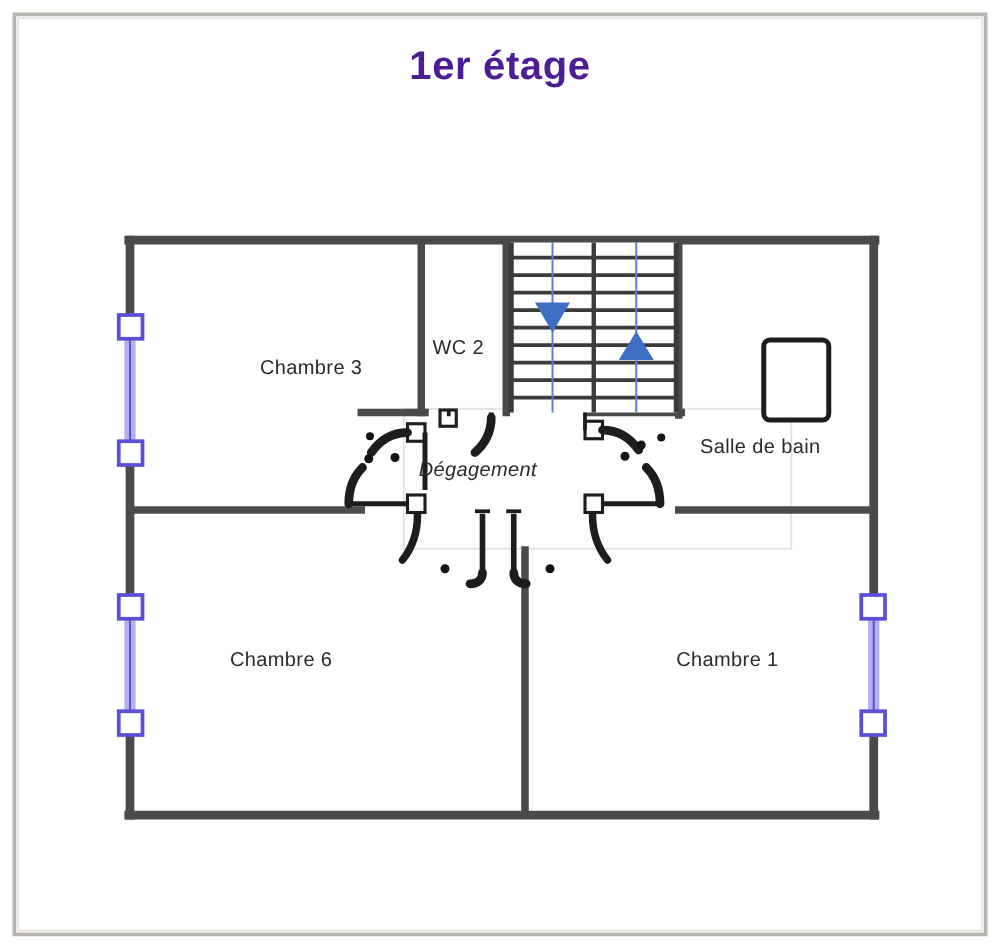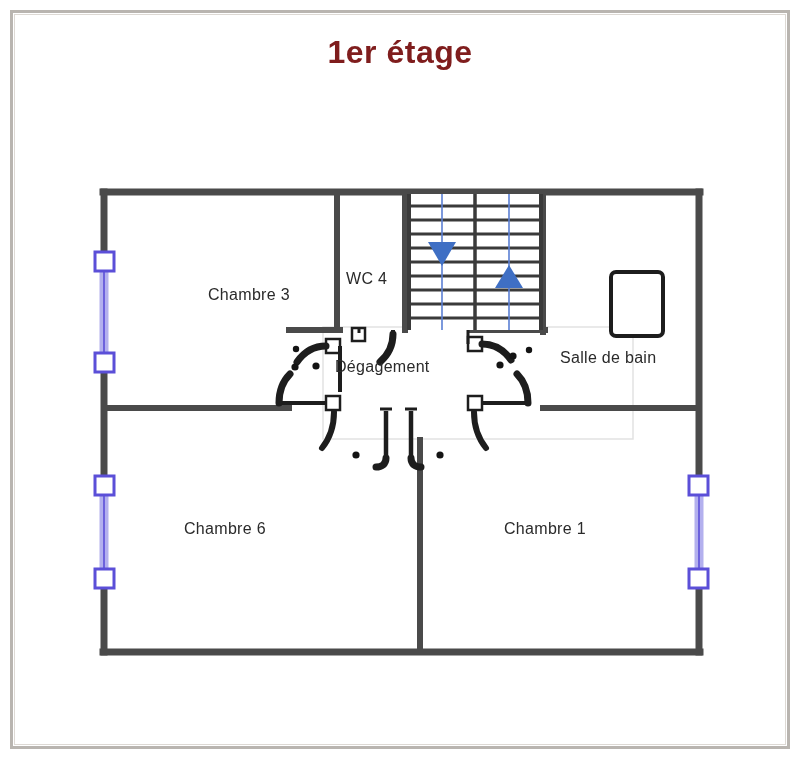--- a/index.html
+++ b/index.html
@@ -43,21 +43,21 @@
   }
 
   #title {
     position: absolute;
     left: 0;
     top: 34px;
     width: 800px;
     text-align: center;
     font-size: 32px;
     font-weight: bold;
-    color: #7f1d1d;
+    color: #4c1d95;
     letter-spacing: 0.5px;
   }
 
   #plan {
     position: absolute;
     left: 0;
     top: 0;
     width: 800px;
     height: 759px;
   }
@@ -234,23 +234,23 @@
       <circle cx="500" cy="365" r="3.6"></circle>
       <circle cx="513" cy="356" r="3.6"></circle>
       <circle cx="296" cy="349" r="3.2"></circle>
       <circle cx="529" cy="350" r="3.2"></circle>
     </g>
 
   </svg>
 
   <div class="room-label" style="left:176px; top:286px;margin-left:32px;">Chambre 3</div>
 
-  <div class="room-label" style="left:346px; top:270px;">WC 4</div>
+  <div class="room-label" style="left:346px; top:270px;">WC 2</div>
 
   <div class="room-label" style="left:560px; top:349px;">Salle de bain</div>
 
-  <div class="room-label" style="left:335px; top:358px;">Dégagement</div>
+  <div class="room-label" style="left:335px; top:368px;font-style:italic;">Dégagement</div>
 
   <div class="room-label" style="left:184px; top:520px;">Chambre 6</div>
 
-  <div class="room-label" style="left:504px; top:520px;">Chambre 1</div>
+  <div class="room-label" style="left:541px; top:520px;">Chambre 1</div>
 
 </div>
 
 </body></html>

